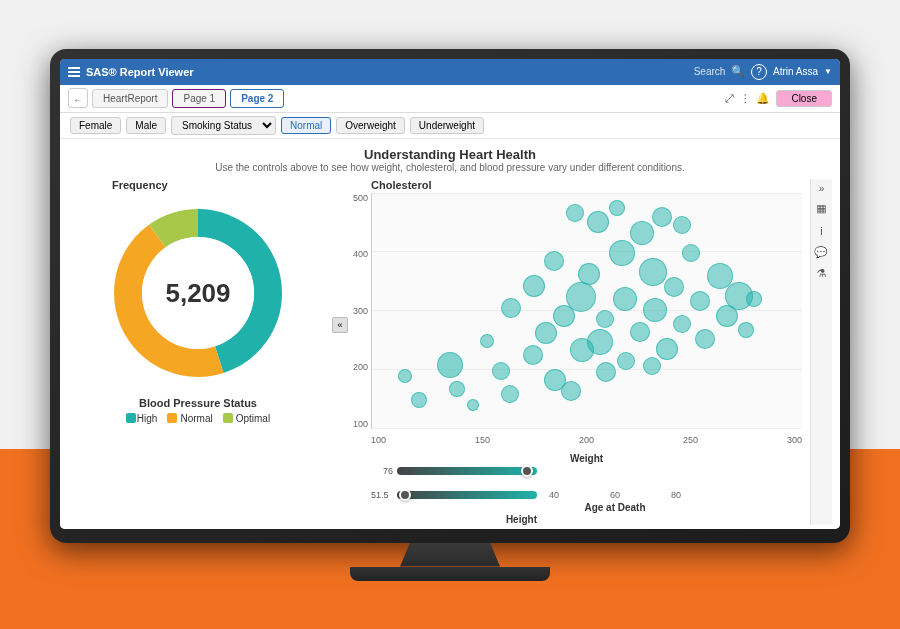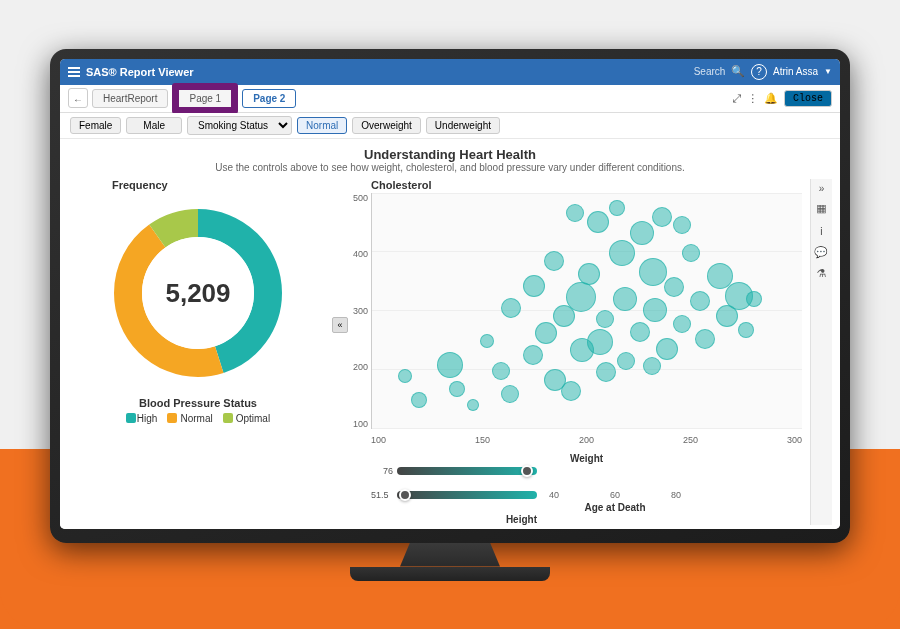--- a/index.html
+++ b/index.html
@@ -40,33 +40,33 @@
             <div style="color:white; font-size:11px; cursor:pointer;">🔍</div>
             <div style="width:16px;height:16px;border-radius:50%;border:1px solid white;display:flex;align-items:center;justify-content:center;color:white;font-size:10px;cursor:pointer;">?</div>
             <span style="color:white;font-size:10px;">Atrin Assa</span>
             <div style="color:white;font-size:8px;cursor:pointer;">▼</div>
           </div>
         </div>
 
         <div style="background:#fff; height:28px; display:flex; align-items:center; padding:0 8px; border-bottom:1px solid #ddd; flex-shrink:0; gap:4px;">
           <div style="width:20px;height:20px;border:1px solid #ccc;border-radius:3px;display:flex;align-items:center;justify-content:center;font-size:10px;color:#555;cursor:pointer;">←</div>
           <div style="padding:3px 10px;border:1px solid #ccc;border-radius:3px;font-size:10px;color:#555;background:#f5f5f5;cursor:pointer;">HeartReport</div>
-          <div style="padding:3px 10px;border:7px solid #701a75;border-radius:3px;font-size:10px;color:#555;background:#f5f5f5;cursor:pointer;">Page 1</div>
+          <div style="padding:3px 10px;border:1px solid #701a75;border-radius:3px;font-size:10px;color:#555;background:#f5f5f5;cursor:pointer;">Page 1</div>
           <div style="padding:3px 10px;border:1px solid #ccc;border-radius:3px;font-size:10px;color:#2e6db4;background:#fff;font-weight:bold;border-color:#2e6db4;cursor:pointer;">Page 2</div>
           <div style="margin-left:auto; display:flex; align-items:center; gap:6px;">
             <div style="font-size:11px;color:#555;cursor:pointer;">⤢</div>
             <div style="font-size:11px;color:#555;cursor:pointer;">⋮</div>
             <div style="font-size:11px;color:#555;cursor:pointer;">🔔</div>
-            <button style="padding:2px 8px;border:1px solid #ccc;border-radius:3px;font-size:10px;background:#0369a1;cursor:pointer;font-family:Liberation Mono, monospace;">Close</button>
+            <button style="padding:2px 14px;border:1px solid #ccc;border-radius:3px;font-size:10px;background:#f9a8d4;cursor:pointer;">Close</button>
           </div>
         </div>
 
         <div style="background:#fff; height:26px; display:flex; align-items:center; padding:0 10px; gap:5px; border-bottom:1px solid #e8e8e8; flex-shrink:0;">
           <button style="padding:2px 8px;border:1px solid #ccc;border-radius:3px;font-size:10px;background:#f0f0f0;cursor:pointer;">Female</button>
-          <button style="padding:2px 16px;border:1px solid #ccc;border-radius:3px;font-size:10px;background:#f0f0f0;cursor:pointer;">Male</button>
+          <button style="padding:2px 8px;border:1px solid #ccc;border-radius:3px;font-size:10px;background:#f0f0f0;cursor:pointer;">Male</button>
           <select style="padding:2px 6px;border:1px solid #ccc;border-radius:3px;font-size:10px;background:#f0f0f0;"><option>Smoking Status</option></select>
           <button style="padding:2px 8px;border:1px solid #2e6db4;border-radius:3px;font-size:10px;background:#e8f0fb;color:#2e6db4;cursor:pointer;">Normal</button>
           <button style="padding:2px 8px;border:1px solid #ccc;border-radius:3px;font-size:10px;background:#f0f0f0;cursor:pointer;">Overweight</button>
           <button style="padding:2px 8px;border:1px solid #ccc;border-radius:3px;font-size:10px;background:#f0f0f0;cursor:pointer;">Underweight</button>
         </div>
 
         <div style="flex:1; display:flex; flex-direction:column; overflow:hidden;">
 
           <div style="text-align:center; padding:8px 0 2px; background:#fff;">
             <div style="font-size:13px; font-weight:bold; color:#333;">Understanding Heart Health</div>

